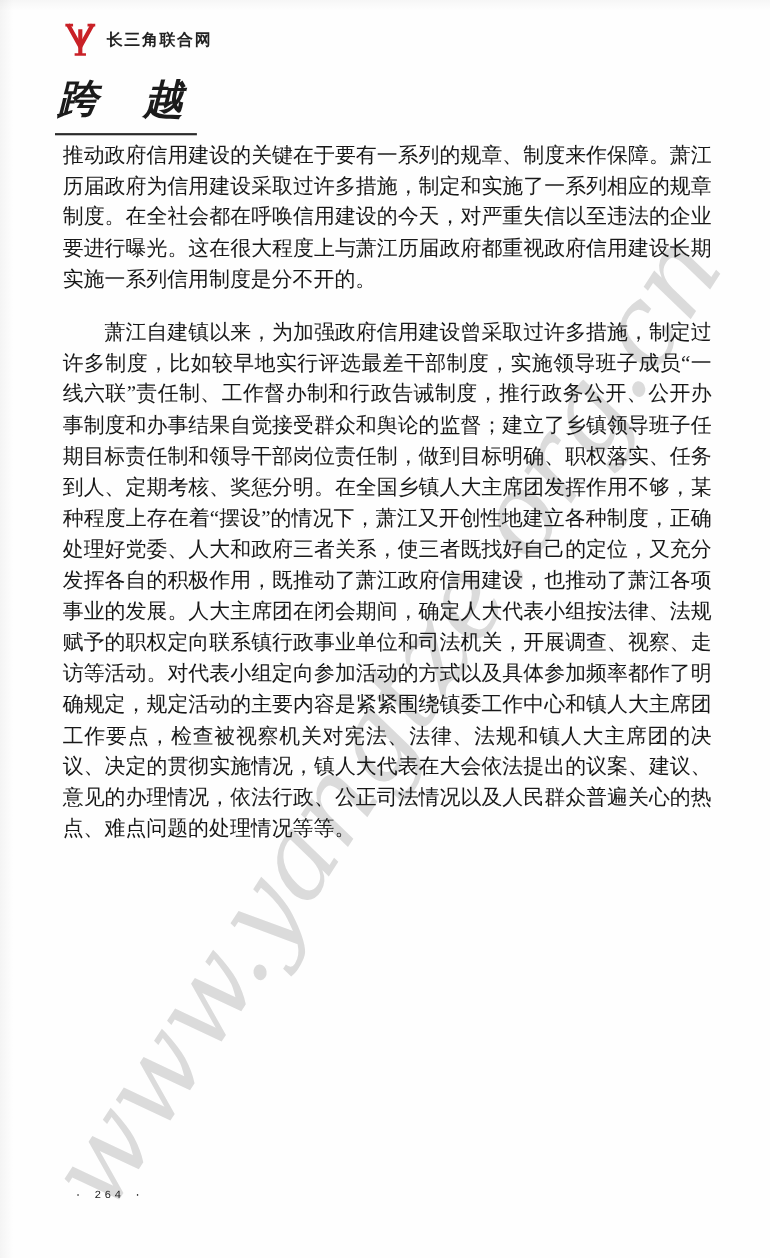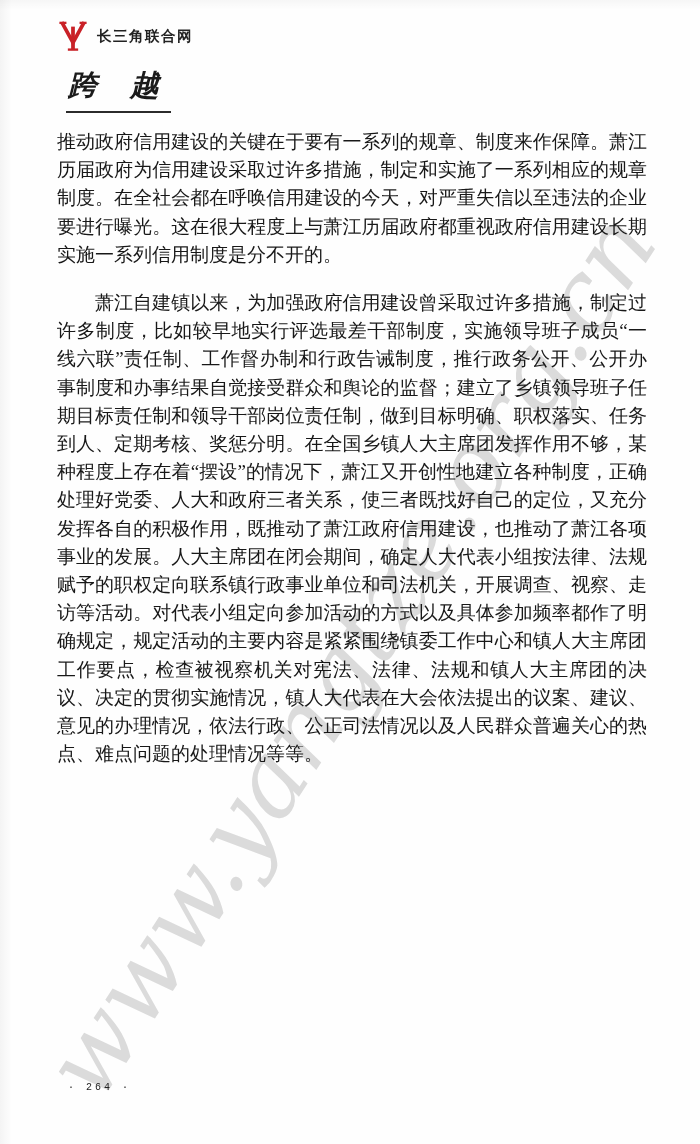--- a/index.html
+++ b/index.html
@@ -34,23 +34,23 @@
   .site-name {
     font-family: "Liberation Sans", "DejaVu Sans", sans-serif;
     font-weight: bold;
     font-size: 14.5px;
     color: #222;
     letter-spacing: 1.5px;
   }
 
   
   .doc-title {
-    position: absolute; left: 66px; top: 66px;
+    position: absolute; left: 50px; top: 66px;
     margin: 0;
-    font-size: 29px;
+    font-size: 37px;
     font-weight: bold;
     font-style: italic;
     color: #1b1b1b;
     letter-spacing: 2px;
     border-bottom: 2.5px solid #2b2b2b;
     padding: 0 10px 5px 2px;
     z-index: 3;
   }
 
   

